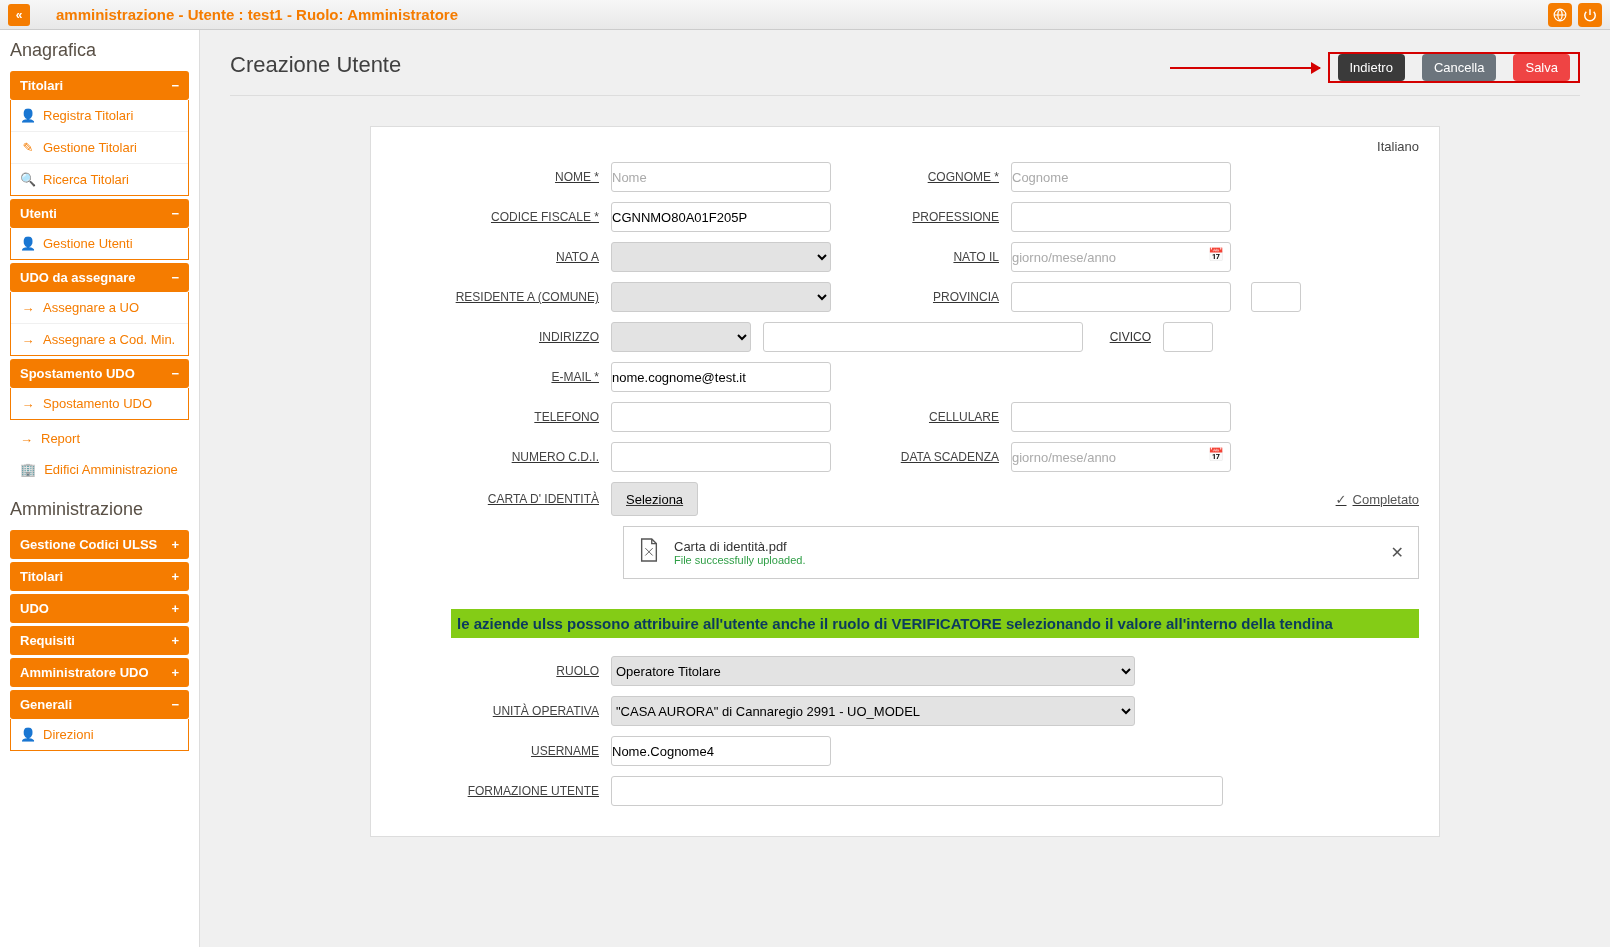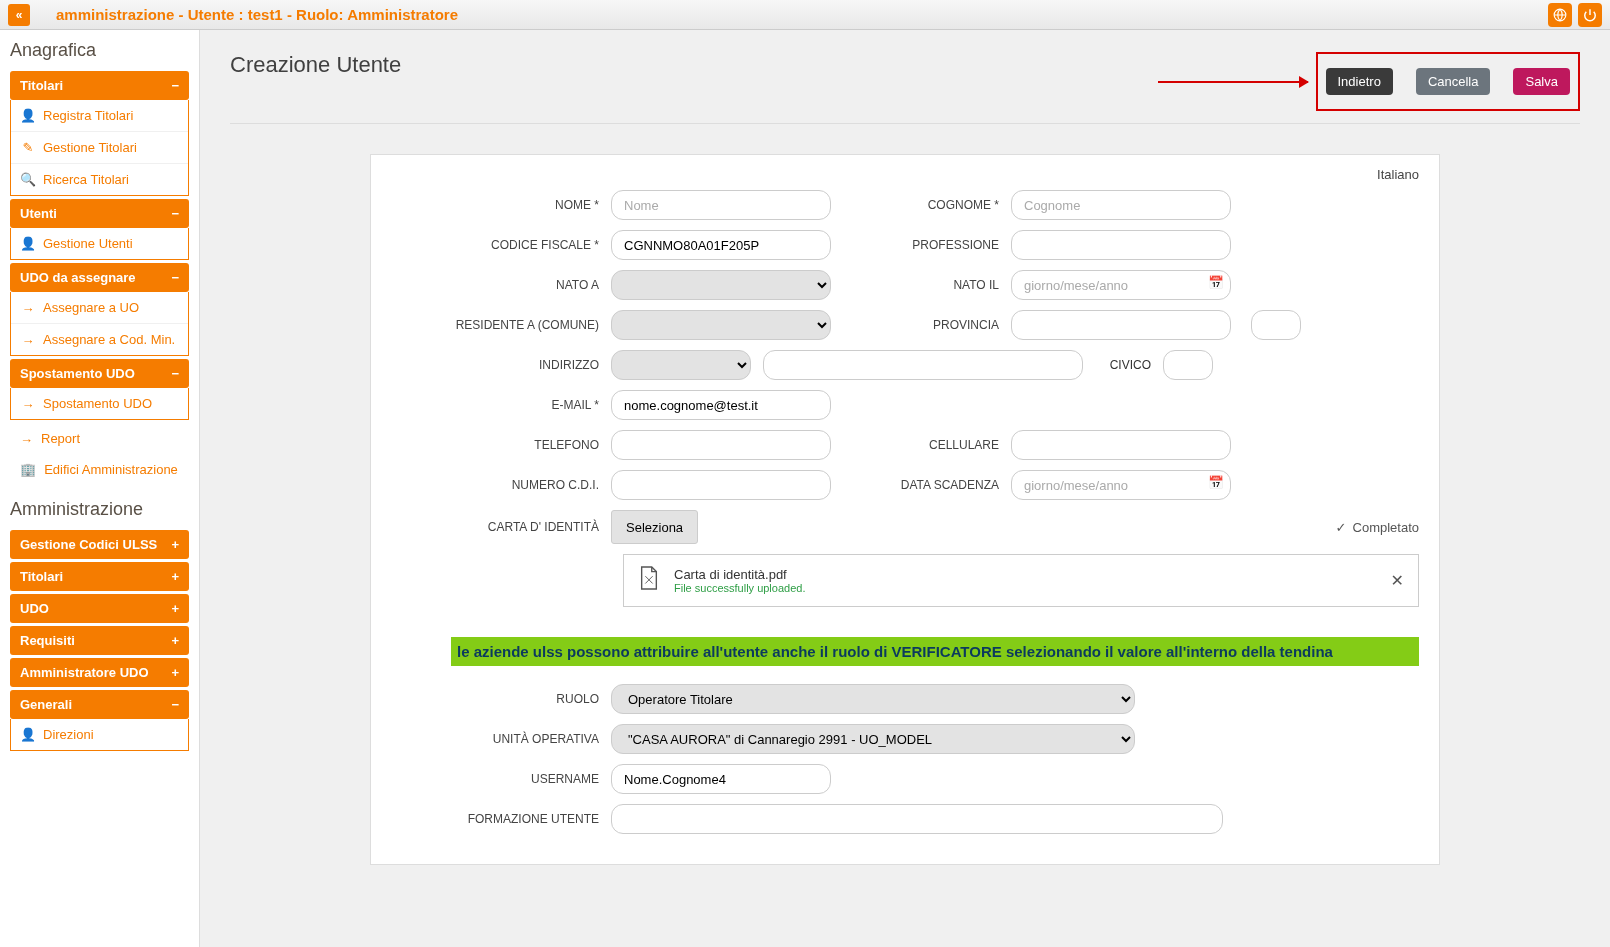--- a/index.html
+++ b/index.html
@@ -22,36 +22,36 @@
 .nav-header { background: #f57c00; color: #fff; padding: 7px 10px; font-size: 13px; font-weight: 600; display: flex; align-items: center; border-radius: 3px; cursor: pointer; justify-content: center; }
 .nav-header .toggle { margin-left: auto; font-weight: bold; }
 .nav-items { border: 1px solid #f57c00; border-top: none; }
 .nav-items a { display: flex; align-items: center; padding: 8px 10px; color: #f57c00; text-decoration: none; font-size: 13px; gap: 8px; border-bottom: 1px solid #f0f0f0; }
 .nav-items a:last-child { border-bottom: none; }
 .nav-items a .ic { width: 14px; display: inline-flex; justify-content: center; }
 .sidebar .simple-link { display: flex; align-items: center; gap: 8px; padding: 8px 10px; color: #f57c00; text-decoration: none; font-size: 13px; }
 
 .page-head { display: flex; align-items: flex-start; padding: 22px 0 12px 0; border-bottom: 1px solid #ddd; margin-bottom: 30px; }
 .page-head h1 { color: #404040; font-size: 22px; font-weight: 400; }
-.page-head .actions { margin-left: auto; border: 2px solid #d40000; padding: 14px 8px; display: flex; gap: 23px; position: relative; }
+.page-head .actions { margin-left: auto; border: 2px solid #d40000; padding: 0 8px; display: flex; gap: 17px; position: relative; }
 .arrow { position: absolute; left: -160px; top: 50%; transform: translateY(-50%); width: 150px; height: 2px; background: #d40000; }
 .arrow::after { content: ""; position: absolute; right: -1px; top: -5px; border-left: 10px solid #d40000; border-top: 6px solid transparent; border-bottom: 6px solid transparent; }
 .btn { border: none; padding: 6px 12px; border-radius: 4px; color: #fff; cursor: pointer; font-size: 13px; }
 .btn-dark { background: #3a3a3a; }
 .btn-gray { background: #6c757d; }
-.btn-orange { background: #be185d; }
+.btn-orange { background: #ef4444; }
 
 .form-panel { background: #fff; border: 1px solid #ddd; padding: 12px 20px 20px 20px; max-width: 1070px; margin: 0 auto; }
 .lang { font-size: 13px; color: #444; margin-bottom: 8px; text-align: right; }
-.row { display: flex; align-items: center; margin-bottom: 10px; }
+.row { display: flex; align-items: center; margin-bottom: 10px; text-decoration: underline; }
 .cell-label { flex: 0 0 220px; text-align: right; padding-right: 12px; font-size: 12px; color: #444; }
 .cell-input { flex: 0 0 220px; }
 .cell-label2 { flex: 0 0 180px; text-align: right; padding-right: 12px; font-size: 12px; color: #444; }
 .cell-input2 { flex: 0 0 220px; }
-input[type=text], select { width: 100%; height: 30px; border: 1px solid #ccc; border-radius: 12px; padding: 0 12px; font-size: 13px; background: #fff; }
+input[type=text], select { width: 100%; height: 30px; border: 1px solid #ccc; border-radius: 3px; padding: 0 0; font-size: 13px; background: #fff; }
 input[type=text]::placeholder { color: #aaa; }
 .select-gray { background: #e3e3e3; }
 .date-wrap { position: relative; }
 .date-wrap .cal-ic { position: absolute; right: 6px; top: 5px; color: #666; pointer-events: none; }
 .file-row .cell-input-wide { flex: 1; display: flex; align-items: center; gap: 20px; }
 .sel-btn { background: #e3e3e3; border: 1px solid #ccc; height: 34px; padding: 0 14px; border-radius: 3px; cursor: pointer; font-size: 13px; }
 .completed { margin-left: auto; color: #555; font-size: 13px; display: flex; align-items: center; gap: 6px; }
 .file-box { border: 1px solid #ccc; margin-left: 232px; padding: 10px 14px; display: flex; align-items: center; gap: 14px; }
 .file-box .pdf-ic { color: #555; font-size: 20px; }
 .file-box .fname { font-size: 13px; color: #333; }

